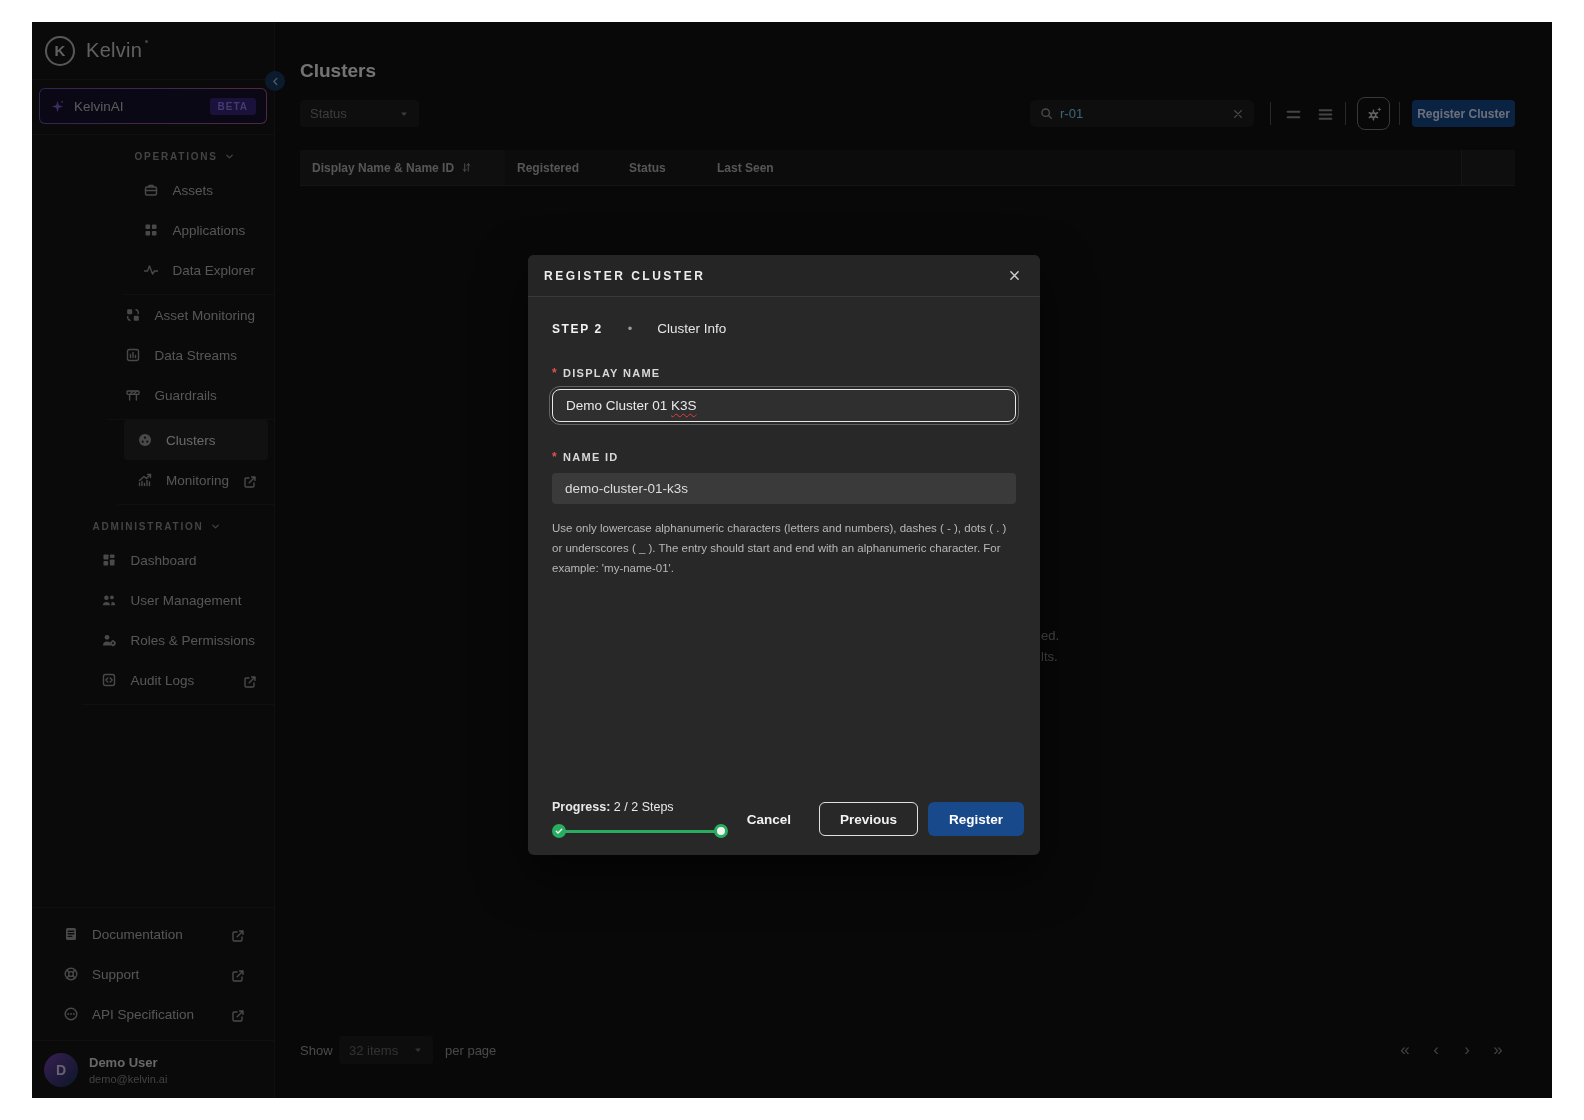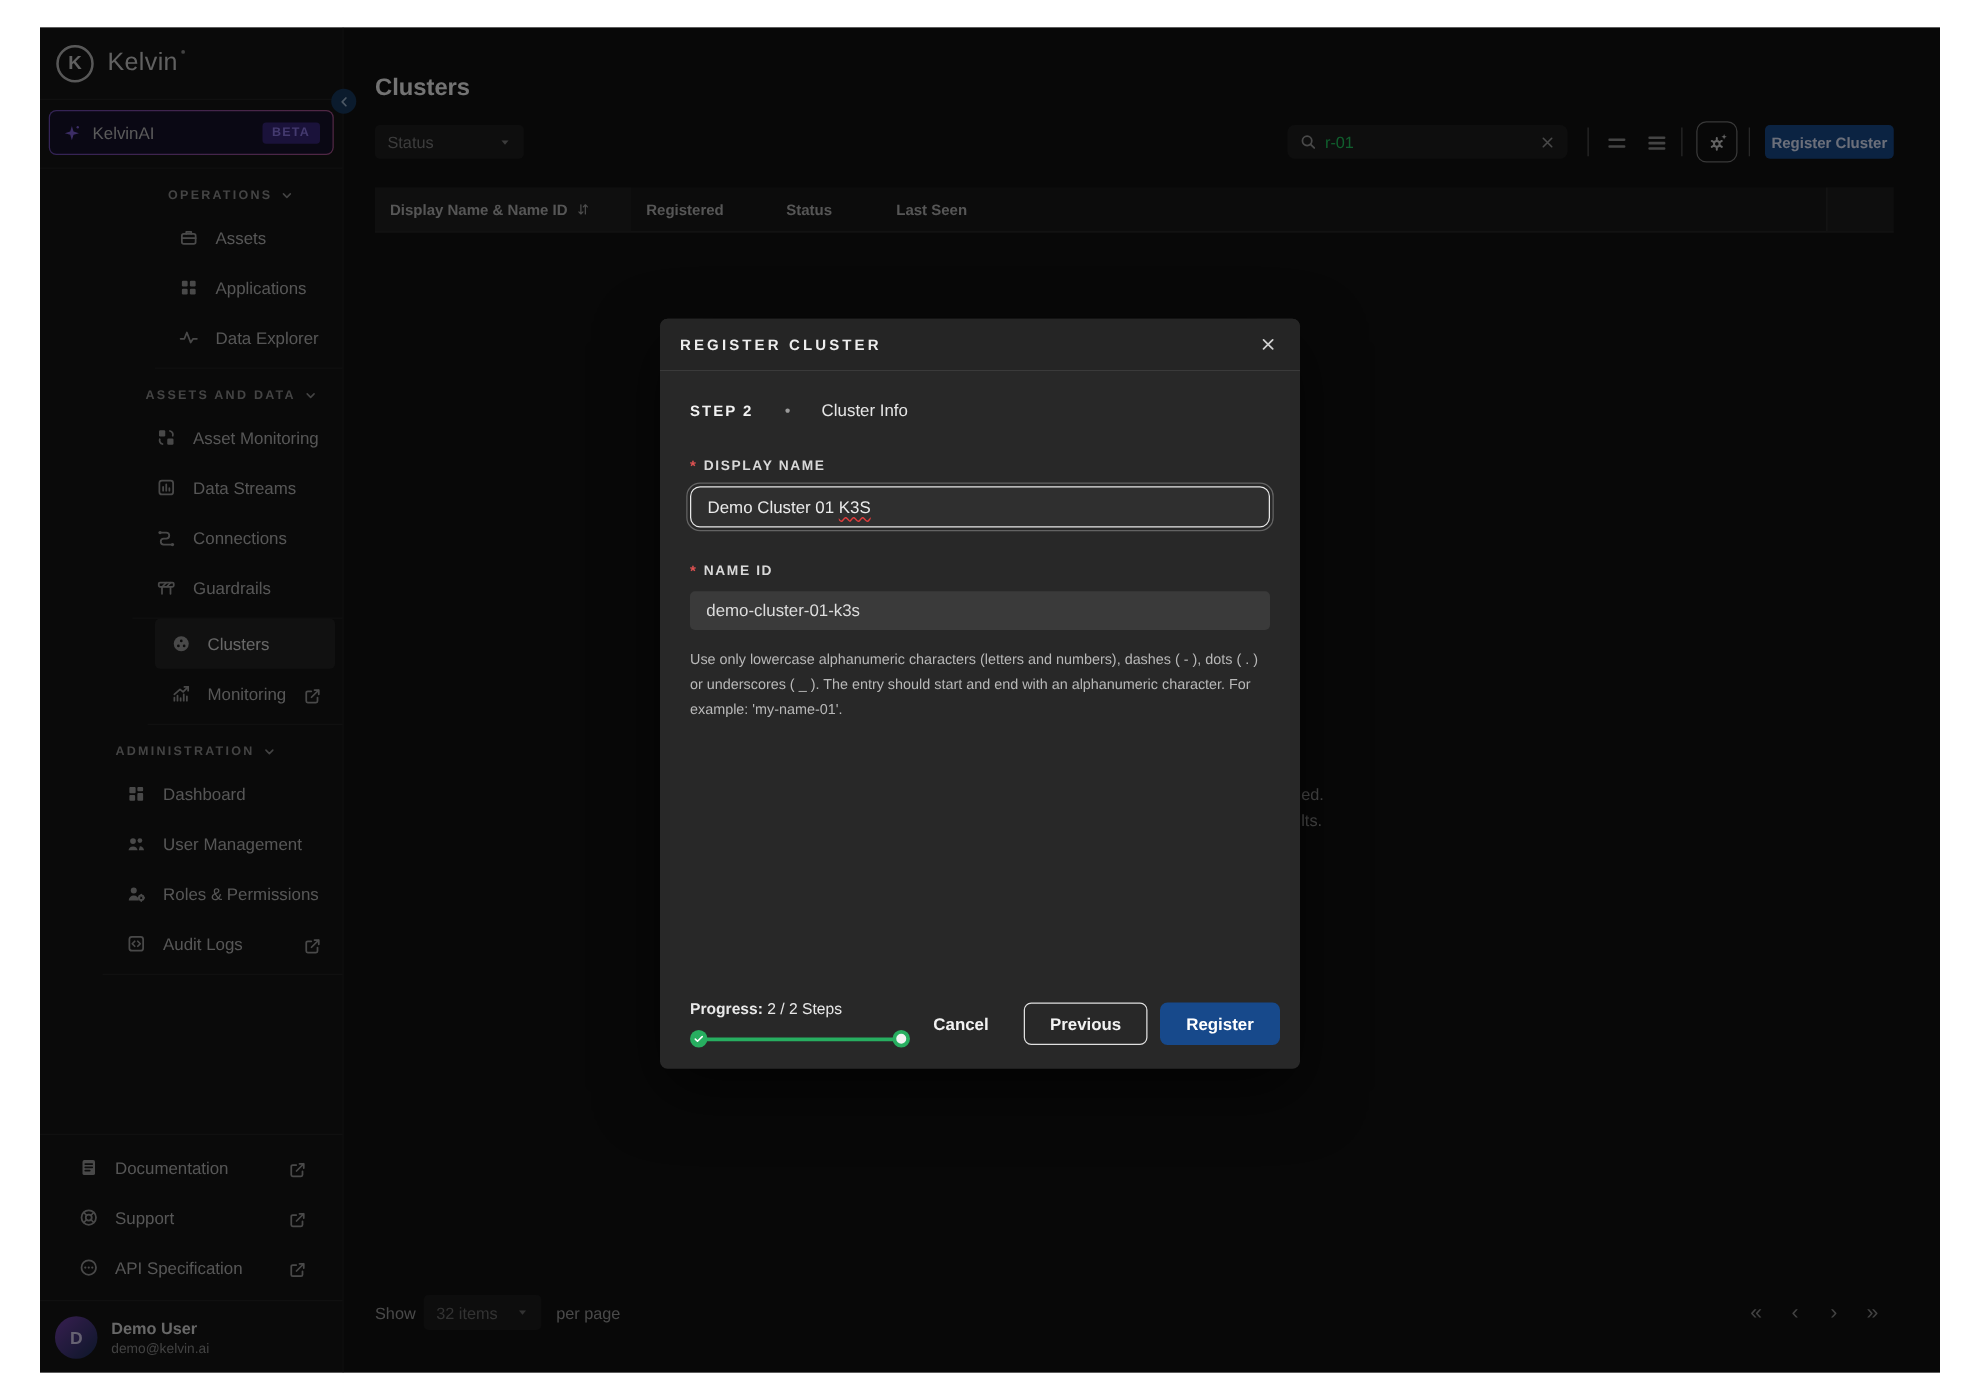--- a/index.html
+++ b/index.html
@@ -40,21 +40,21 @@
   .user-name { color:#d9d9d9; font-size:13px; font-weight:bold; }
   .user-email { color:#8a8a8a; font-size:11px; margin-top:3px; }
 
   
   .main { position:absolute; left:243px; top:0; width:1277px; height:1076px; background:#121212; }
   .page-title { position:absolute; left:25px; top:38px; color:#f0f0f0; font-size:19px; font-weight:bold; }
   .status-select { position:absolute; left:25px; top:78px; width:119px; height:27px; background:#1f1f1f; border-radius:4px; display:flex; align-items:center; padding:0 10px; color:#7e7e7e; font-size:13px; }
   .status-select .caret { margin-left:auto; width:10px; height:10px; color:#7e7e7e; }
   .search-box { position:absolute; left:755px; top:78px; width:224px; height:27px; background:#1f1f1f; border-radius:6px; display:flex; align-items:center; gap:7px; padding:0 10px; }
   .search-box .ic { width:13px; height:13px; color:#9a9a9a; }
-  .search-text { color:#22c55e; font-size:13px; flex:1; }
+  .search-text { color:#7dd3fc; font-size:13px; flex:1; }
   .search-box .clear .ic { width:12px; height:12px; color:#9a9a9a; }
   .vdiv { position:absolute; top:80px; width:1px; height:23px; background:#555555; }
   .icon-btn { position:absolute; top:80px; width:24px; height:24px; display:flex; align-items:center; justify-content:center; color:#8e8e8e; }
   .icon-btn .ic { width:17px; height:17px; }
   .gear-btn { position:absolute; left:1082px; top:75px; width:33px; height:33px; border:1px solid #777777; border-radius:8px; display:flex; align-items:center; justify-content:center; color:#d0d0d0; }
   .gear-btn .ic { width:18px; height:18px; }
   .register-top-btn { position:absolute; left:1137px; top:78px; width:103px; height:27px; background:#17498b; border-radius:4px; color:#dfe8ff; font-size:12px; font-weight:bold; display:flex; align-items:center; justify-content:center; }
 
   .table-head { position:absolute; left:25px; top:128px; width:1215px; height:36px; background:#191919; border-bottom:1px solid #2c2c2c; display:flex; align-items:stretch; color:#b3b3b3; font-size:12px; font-weight:bold; }
   .th { display:flex; align-items:center; padding:0 12px; }
@@ -170,57 +170,39 @@
             <div class="side-item">
               <span class="ic" style="display: flex;">
                 <svg class="ic" viewBox="0 0 16 16" fill="none" stroke="currentColor" stroke-width="1.4" stroke-linecap="round" stroke-linejoin="round">
                   <path d="M1.5 9 h3 L6.5 4 l3 8 L11.5 9 h3"></path>
                 </svg>
               </span>
               <span class="lbl">Data Explorer</span>
             </div>
           </div>
           <div class="side-section">
-            <div class="section-head">
-              <span>ASSETS AND DATA</span>
-              <span style="display: flex;">
-                <svg class="ic" viewBox="0 0 16 16" fill="none" stroke="currentColor" stroke-width="1.4" stroke-linecap="round" stroke-linejoin="round">
-                  <path d="M4 6 L8 10 L12 6" stroke-width="1.8"></path>
-                </svg>
-              </span>
-            </div>
             <div class="side-item">
               <span class="ic" style="display: flex;">
                 <svg class="ic" viewBox="0 0 16 16" fill="none" stroke="currentColor" stroke-width="1.4" stroke-linecap="round" stroke-linejoin="round">
                   <rect x="2.2" y="2.2" width="5" height="5" rx="1" fill="currentColor" stroke="none"></rect>
                   <rect x="8.8" y="8.8" width="5" height="5" rx="1" fill="currentColor" stroke="none"></rect>
                   <path d="M11 2.8 a3 3 0 0 1 2.2 3.8"></path>
                   <path d="M5 13.2 a3 3 0 0 1 -2.2-3.8"></path>
                 </svg>
               </span>
               <span class="lbl">Asset Monitoring</span>
             </div>
             <div class="side-item">
               <span class="ic" style="display: flex;">
                 <svg class="ic" viewBox="0 0 16 16" fill="none" stroke="currentColor" stroke-width="1.4" stroke-linecap="round" stroke-linejoin="round">
                   <rect x="2.5" y="2.5" width="11" height="11" rx="2"></rect>
                   <path d="M5.5 10.5 V7.5 M8 10.5 V5.5 M10.5 10.5 V8.5"></path>
                 </svg>
               </span>
               <span class="lbl">Data Streams</span>
-            </div>
-            <div class="side-item">
-              <span class="ic" style="display: flex;">
-                <svg class="ic" viewBox="0 0 16 16" fill="none" stroke="currentColor" stroke-width="1.4" stroke-linecap="round" stroke-linejoin="round">
-                  <path d="M3.5 4 h4.5 a2.4 2.4 0 0 1 0 4.8 h-2 a2.4 2.4 0 0 0 0 4.8 h6.5"></path>
-                  <circle cx="3" cy="4" r="1.3" fill="currentColor" stroke="none"></circle>
-                  <circle cx="13" cy="13.6" r="1.3" fill="currentColor" stroke="none"></circle>
-                </svg>
-              </span>
-              <span class="lbl">Connections</span>
             </div>
             <div class="side-item">
               <span class="ic" style="display: flex;">
                 <svg class="ic" viewBox="0 0 16 16" fill="none" stroke="currentColor" stroke-width="1.4" stroke-linecap="round" stroke-linejoin="round">
                   <rect x="2" y="4" width="12" height="3.4" rx="1"></rect>
                   <path d="M4.6 7.4 V13 M11.4 7.4 V13 M5 7.2 L8 4.2 M8.6 7.2 L11.6 4.2"></path>
                 </svg>
               </span>
               <span class="lbl">Guardrails</span>
             </div>

